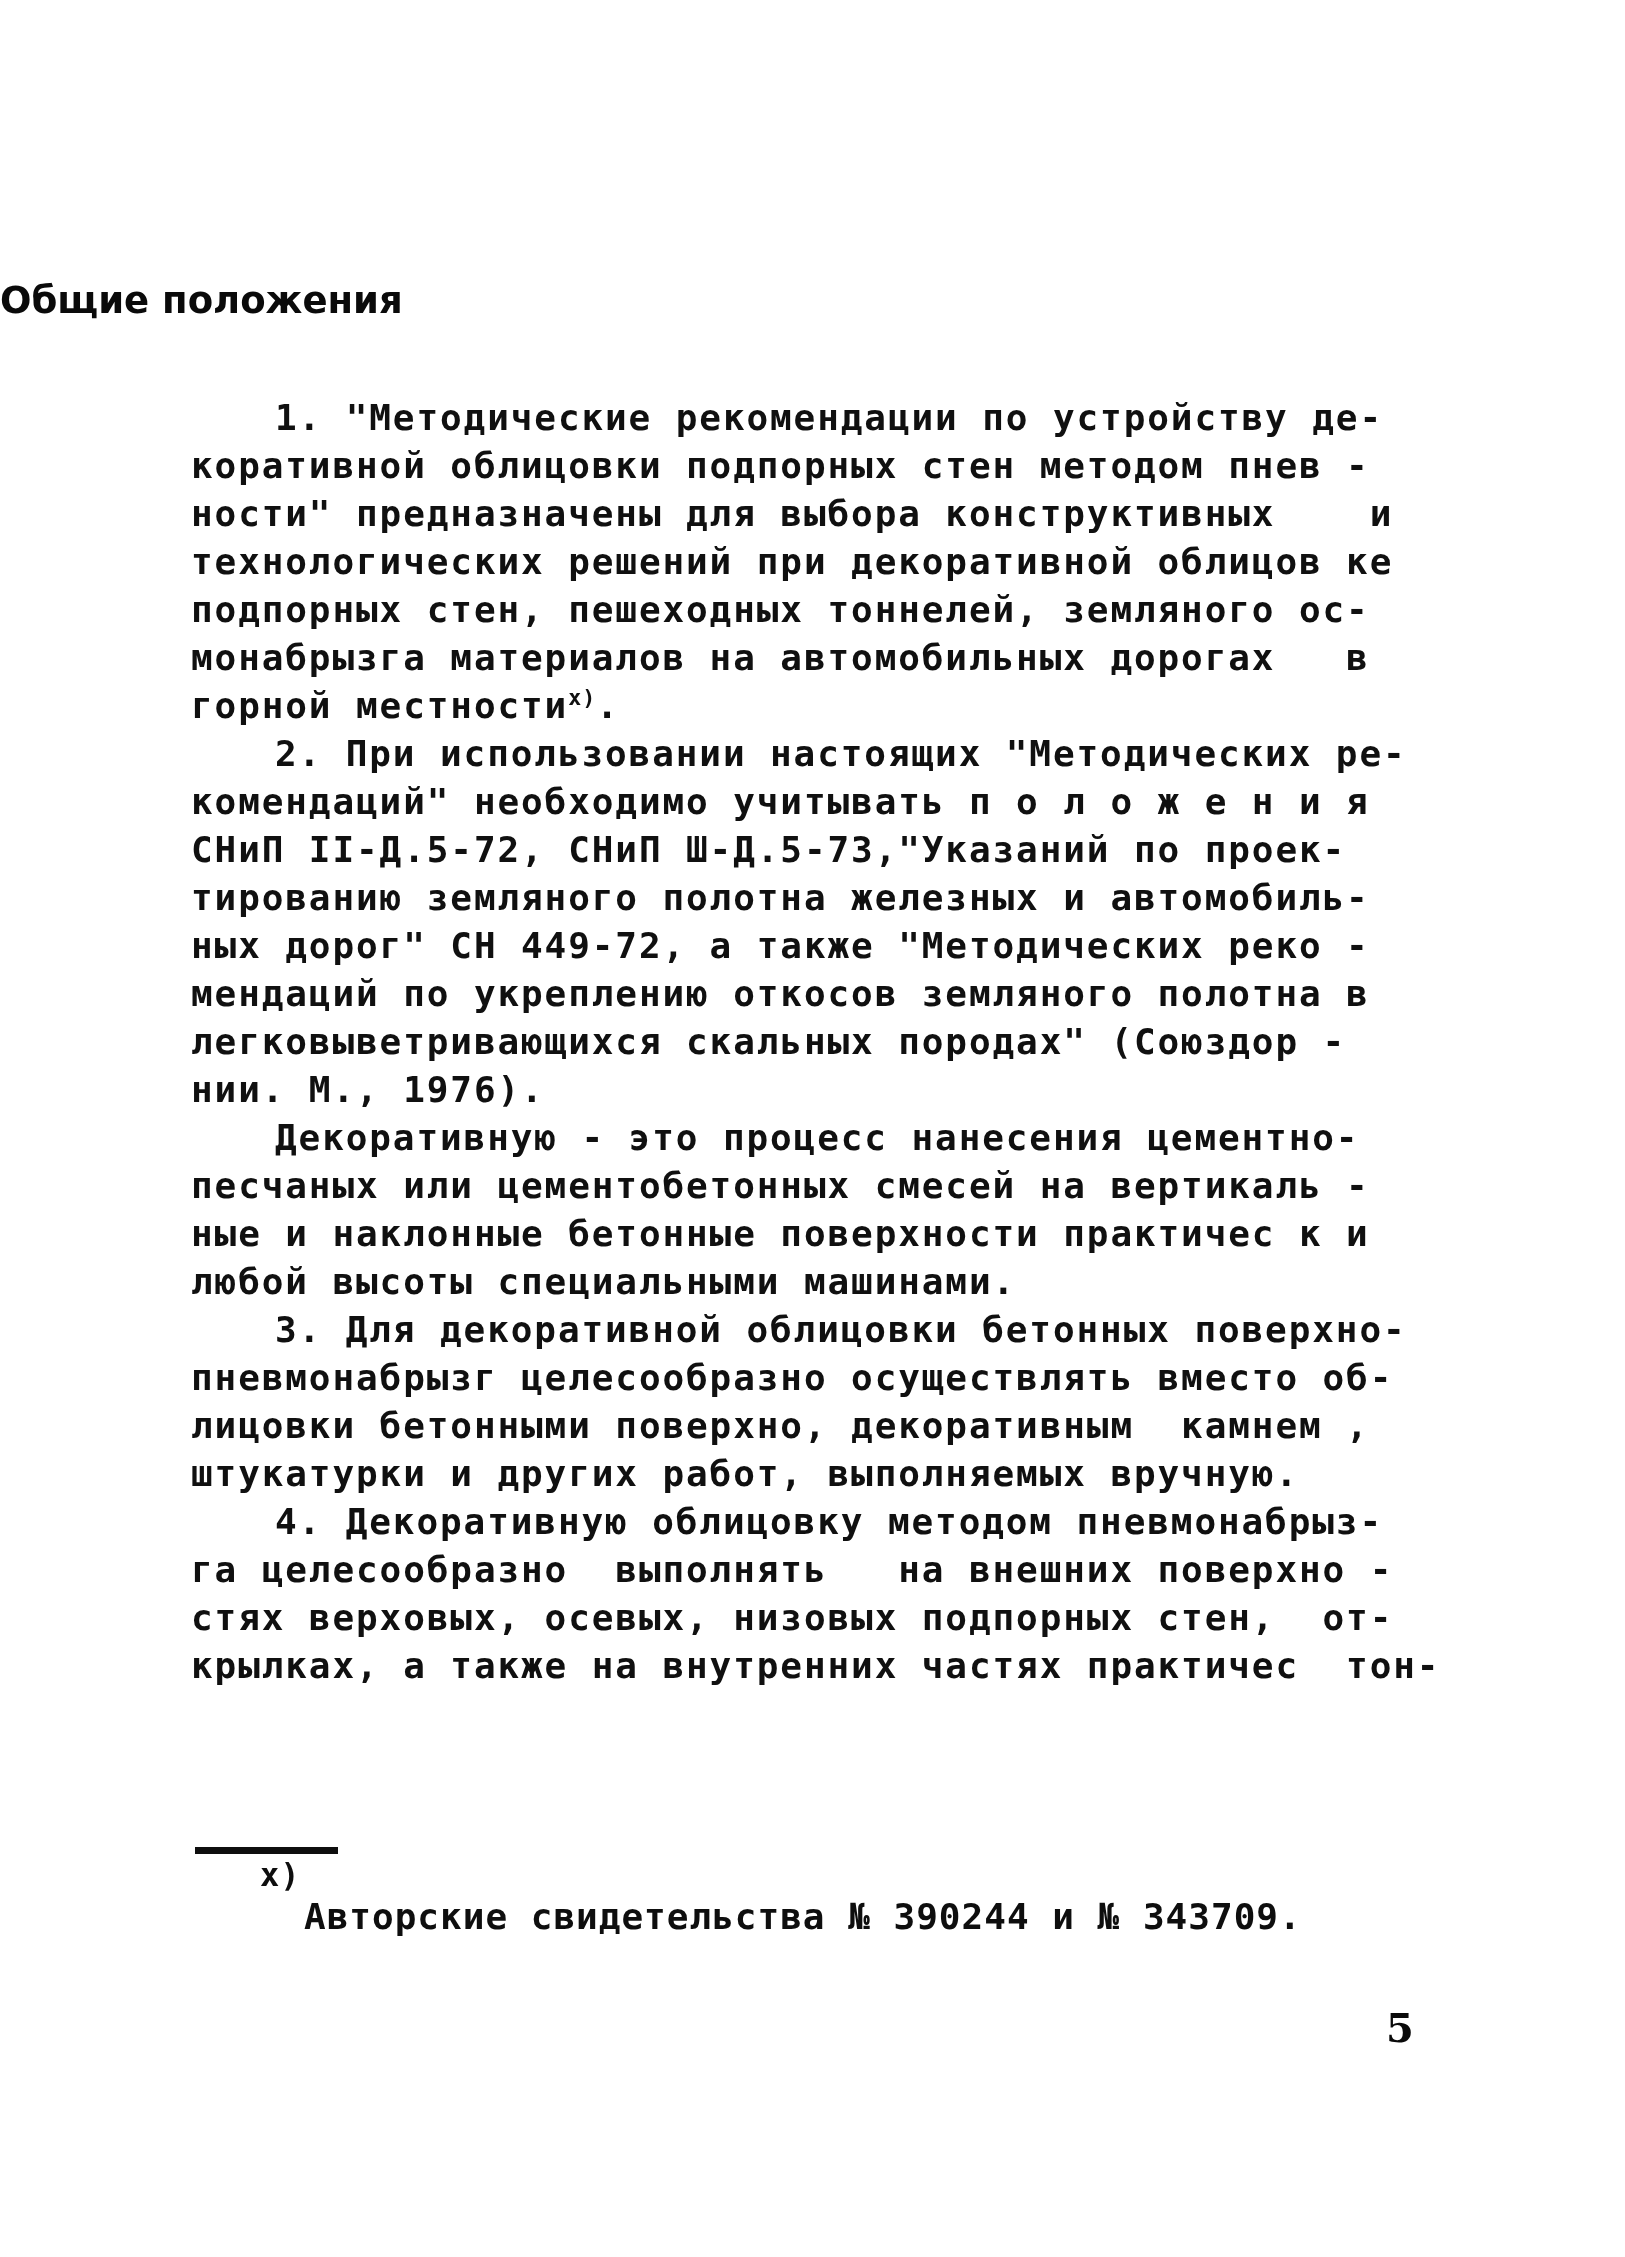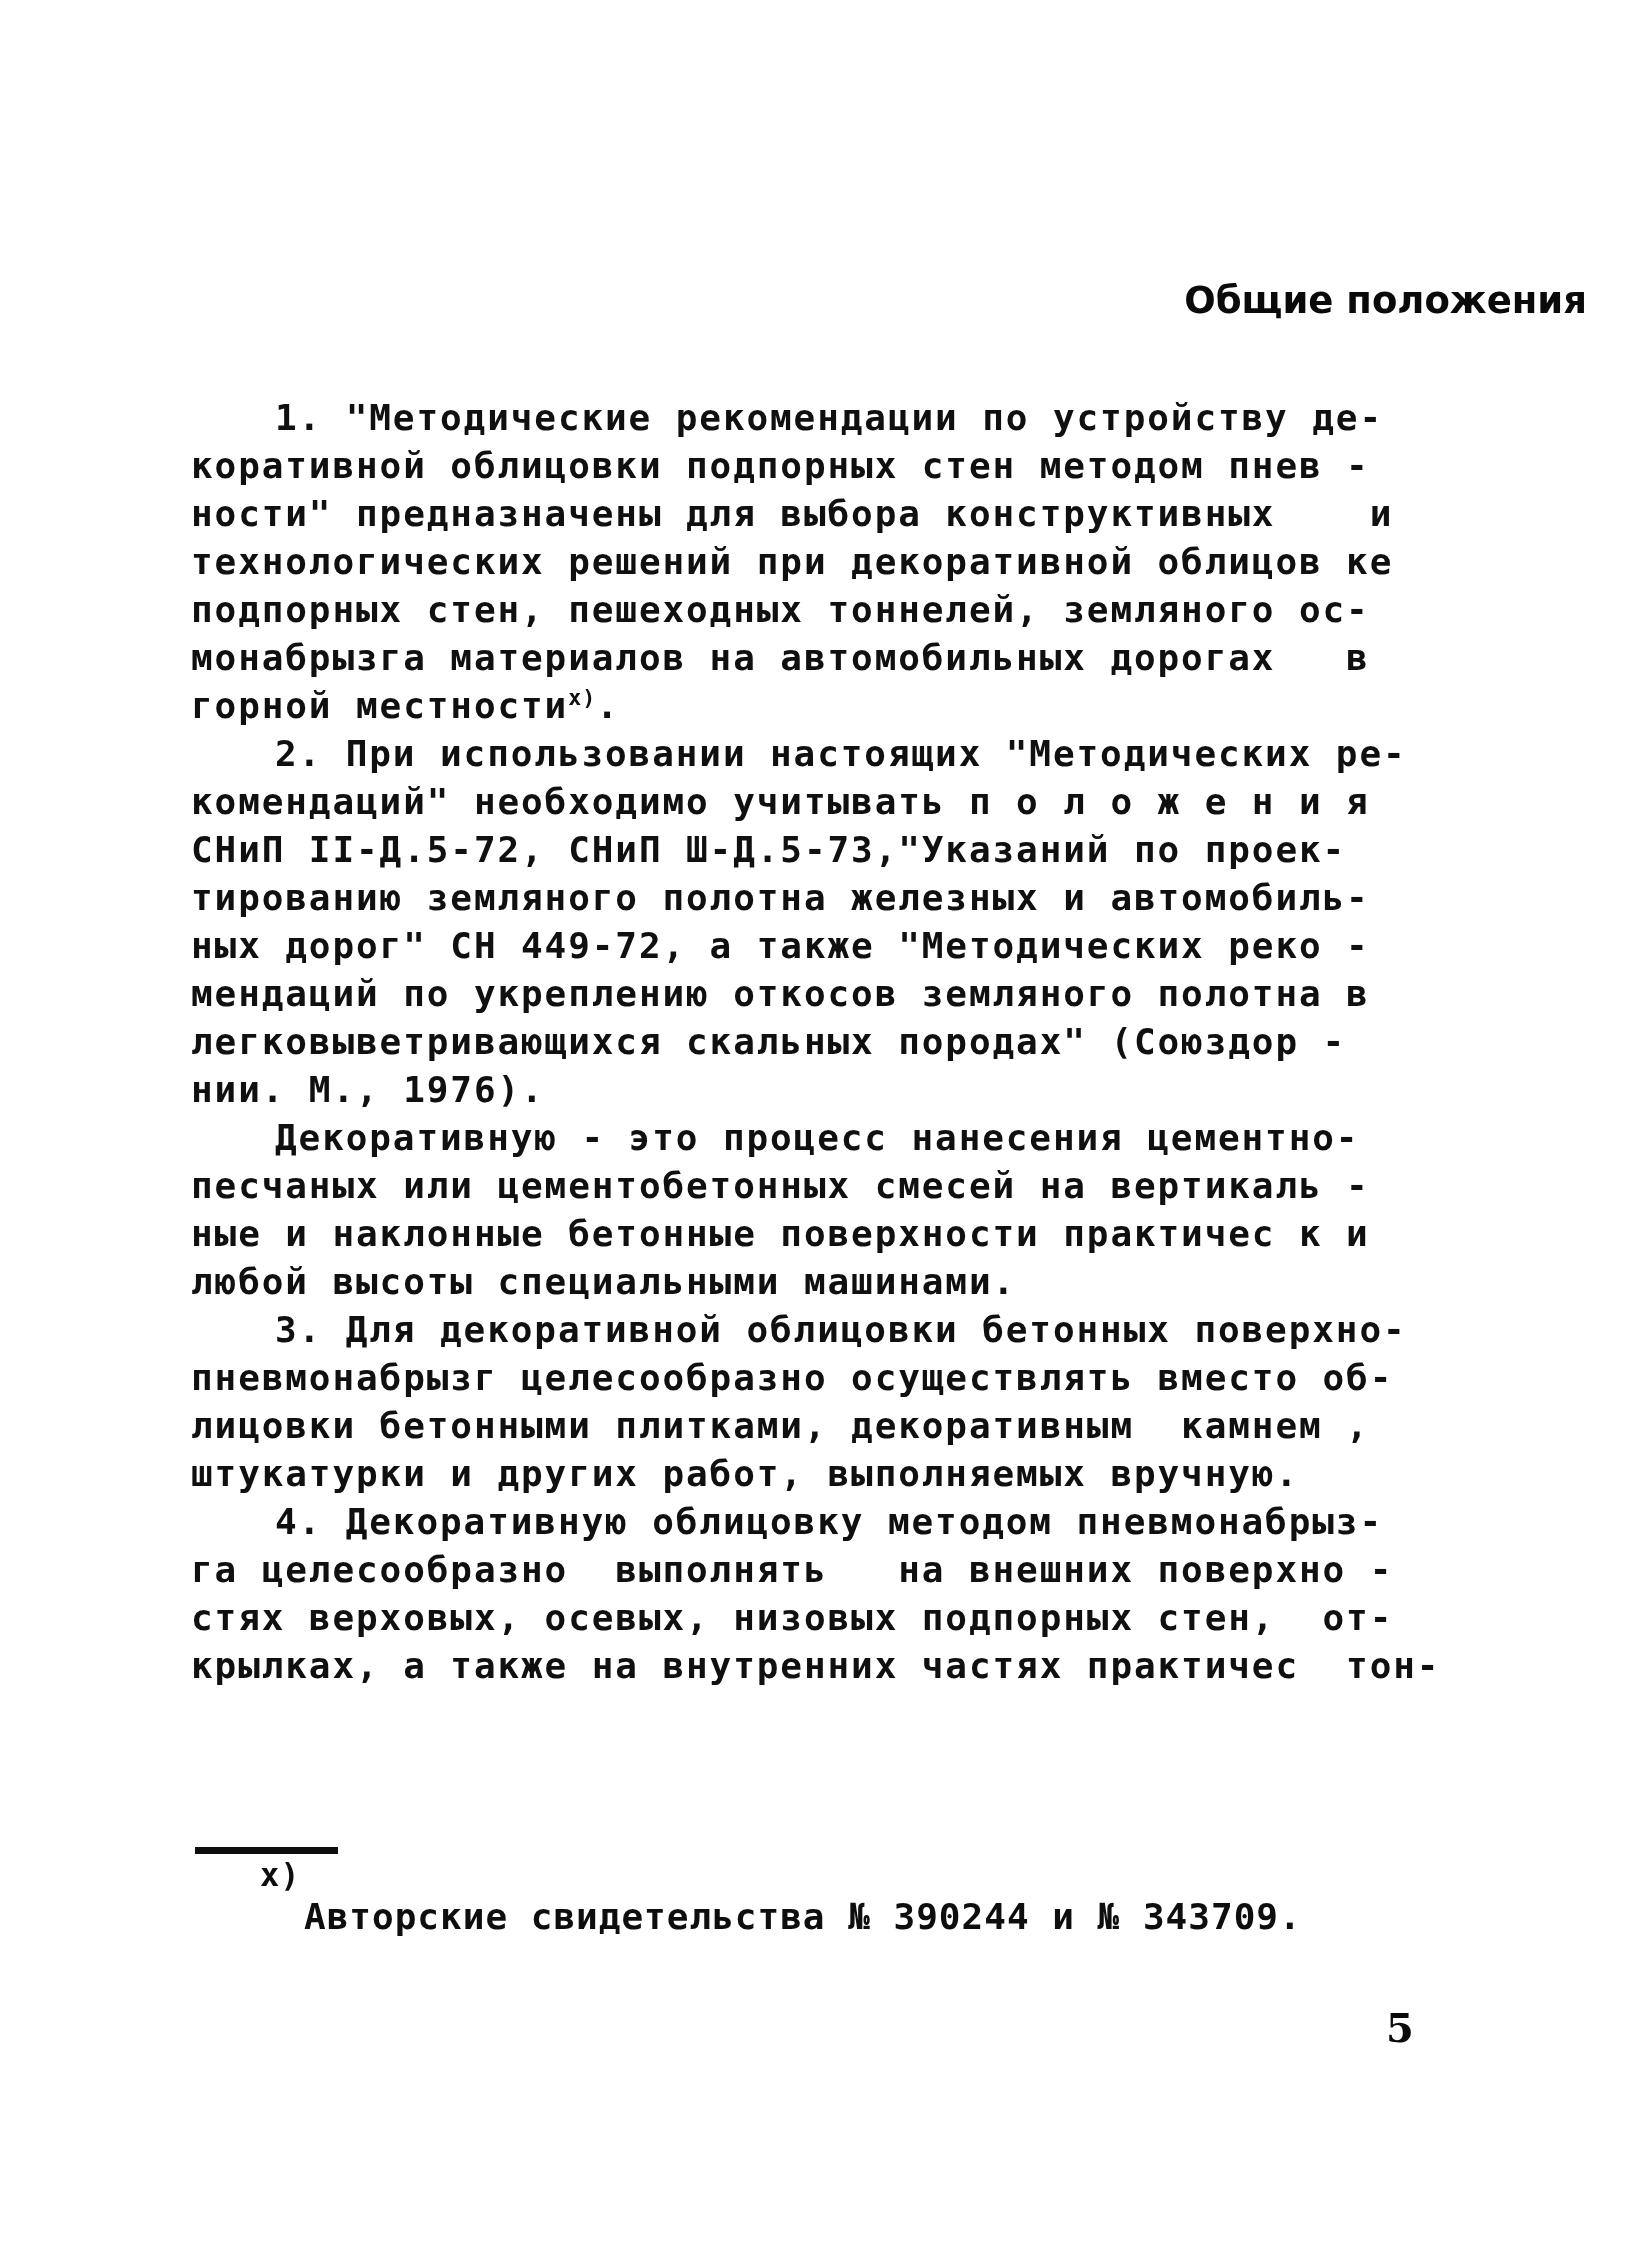--- a/index.html
+++ b/index.html
@@ -14,21 +14,21 @@
     background: #ffffff;
     overflow: hidden;
     font-family: "DejaVu Sans Mono", monospace;
     color: #0e0e0e;
   }
   .title {
     position: absolute;
     top: 279px;
     left: 0;
     width: 1587px;
-    text-align: right;
+    text-align: left;
     font-family: "DejaVu Sans", sans-serif;
     font-weight: bold;
     font-size: 37px;
     letter-spacing: 0px;
     margin: 0;
     color: #0a0a0a;
   }
   .doc-body {
     position: absolute;
     top: 394px;
@@ -109,21 +109,21 @@
       <div class="line">ных дорог" СН 449-72, а также "Методических реко -</div>
       <div class="line">мендаций по укреплению откосов земляного полотна в</div>
       <div class="line">легковыветривающихся скальных породах" (Союздор -</div>
       <div class="line">нии. М., 1976).</div>
       <div class="line indent">Декоративную - это процесс нанесения цементно-</div>
       <div class="line">песчаных или цементобетонных смесей на вертикаль -</div>
       <div class="line">ные и наклонные бетонные поверхности практичес к и</div>
       <div class="line">любой высоты специальными машинами.</div>
       <div class="line indent">3. Для декоративной облицовки бетонных поверхно-</div>
       <div class="line">пневмонабрызг целесообразно осуществлять вместо об-</div>
-      <div class="line">лицовки бетонными плитками, декоративным  камнем ,</div>
+      <div class="line">лицовки бетонными поверхно, декоративным  камнем ,</div>
       <div class="line">штукатурки и других работ, выполняемых вручную.</div>
       <div class="line indent">4. Декоративную облицовку методом пневмонабрыз-</div>
       <div class="line">га целесообразно  выполнять   на внешних поверхно -</div>
       <div class="line">стях верховых, осевых, низовых подпорных стен,  от-</div>
       <div class="line">крылках, а также на внутренних частях практичес  тон-</div>
     </div>
 
   <div class="footnote-rule"></div>
 
   <div class="footnote-marker">х)</div>

